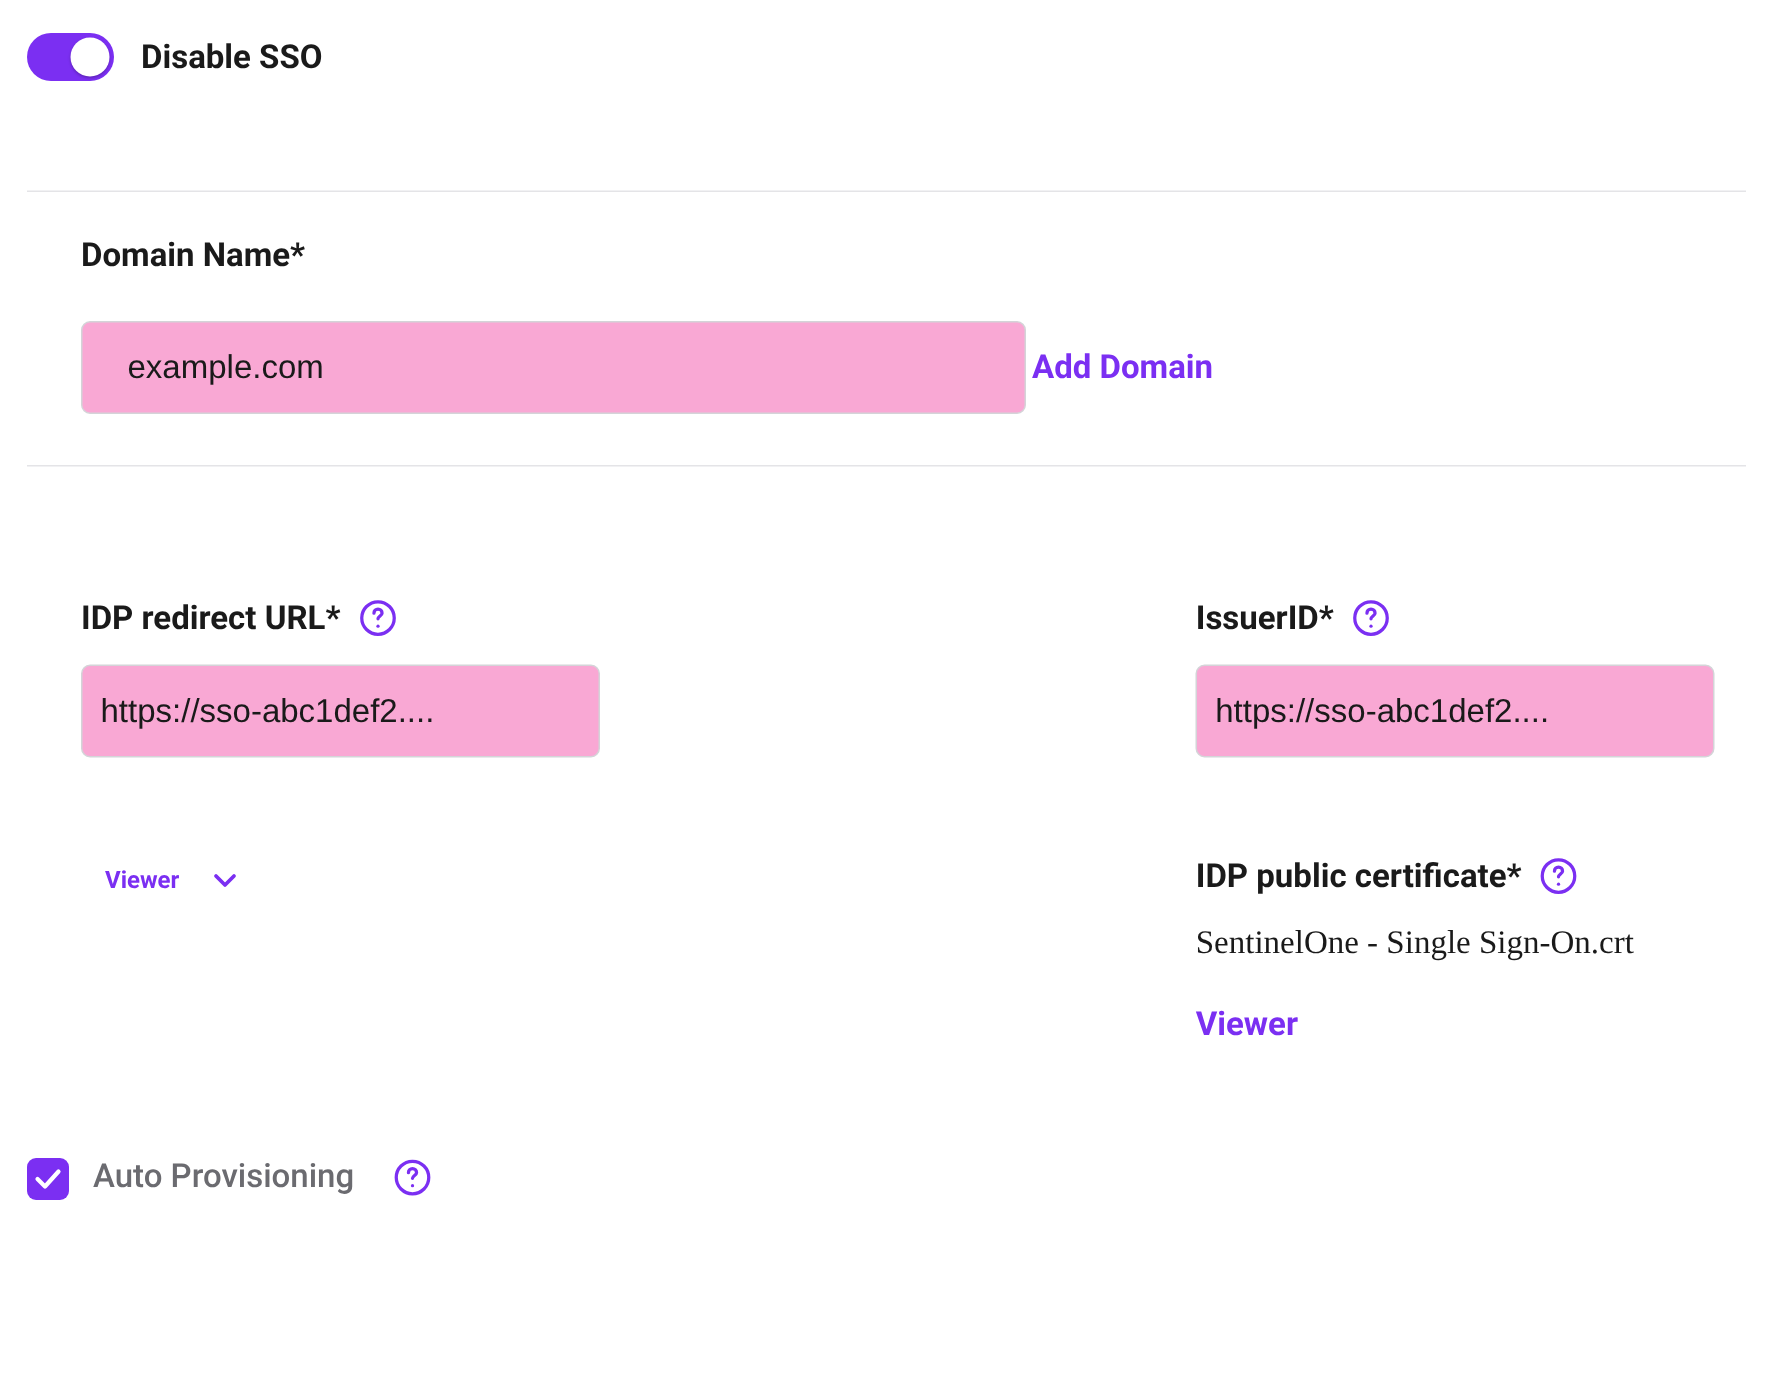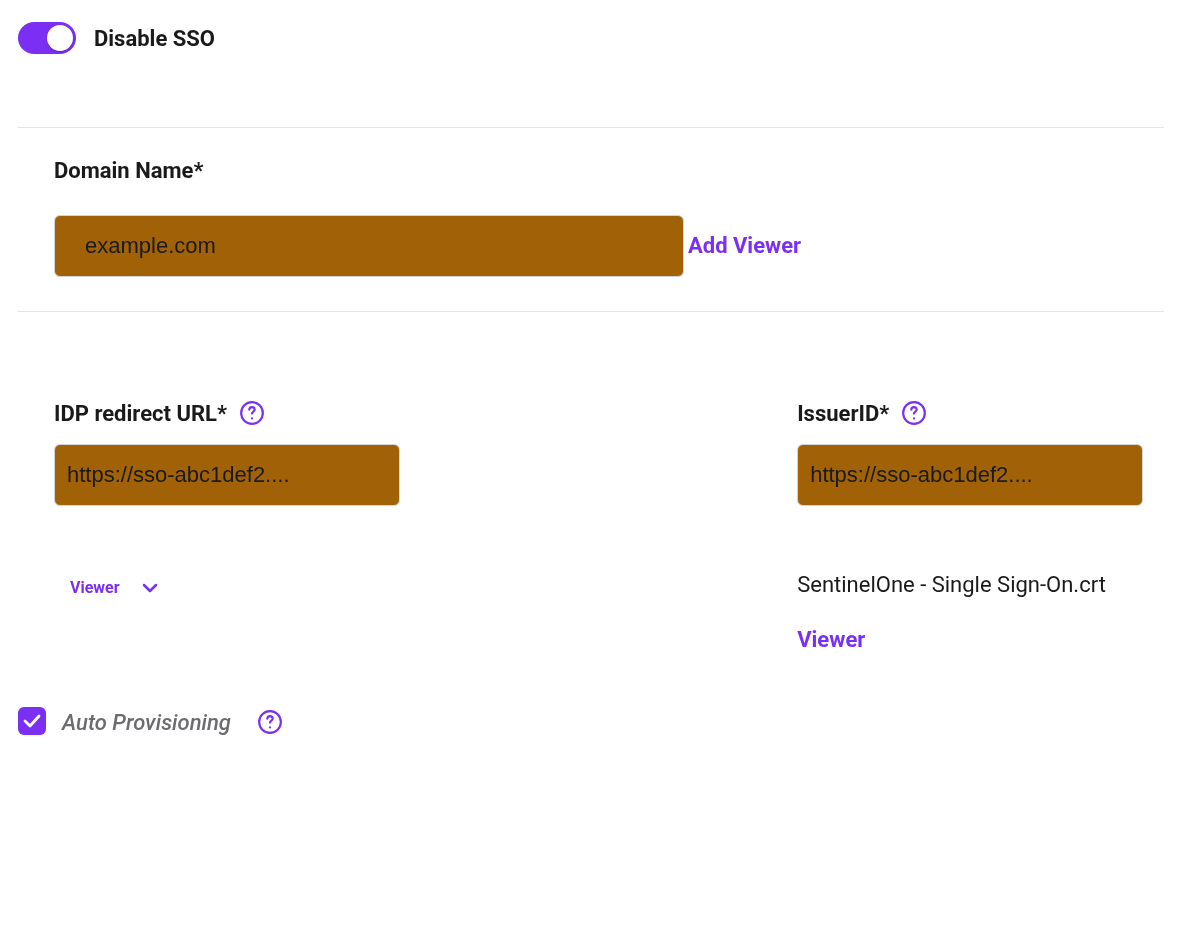--- a/index.html
+++ b/index.html
@@ -65,21 +65,21 @@
       gap: 12px;
     }
     .text-input {
       width: 630px;
       height: 62px;
       padding: 0 30px;
       font-size: 22px;
       color: #1a1a1a;
       border: 1px solid #d4d4d8;
       border-radius: 6px;
-      background: #a16207;
+      background: #f9a8d4;
       outline: none;
     }
     .text-input.small {
       width: 346px;
       padding-left: 12px;
     }
     .link-action {
       display: inline-block;
       margin-top: 32px;
       font-size: 22px;
@@ -128,35 +128,35 @@
     }
     .chevron-down {
       width: 16px;
       height: 10px;
     }
     .cert-name {
       font-size: 22px;
       color: #1a1a1a;
       font-weight: 400;
       margin-top: 6px;
+      font-family: Liberation Serif, serif;
     }
     .change-link {
       display: inline-block;
       margin-top: 30px;
       font-size: 22px;
       font-weight: 700;
       color: #7b2ff2;
       cursor: pointer;
     }
     .checkbox-row {
       display: flex;
-      align-items: flex-end;
+      align-items: flex-start;
       gap: 16px;
-      margin-top: 55px;
-      font-style: italic;
+      margin-top: 76px;
     }
     .checkbox {
       width: 28px;
       height: 28px;
       background: #7b2ff2;
       border-radius: 6px;
       display: flex;
       align-items: center;
       justify-content: center;
       cursor: pointer;
@@ -180,21 +180,21 @@
     <div class="toggle-knob"></div>
   </div>
   <div class="toggle-label">Disable SSO</div>
 </div>
 
 <div class="divider"></div>
 
 <div class="field-group" style="margin-bottom:0;">
   <div class="label">Domain Name*</div>
   <input type="text" class="text-input" value="example.com" style="">
-  <div class="link-action">Add Viewer</div>
+  <div class="link-action">Add Domain</div>
 </div>
 
 <div class="divider second"></div>
 
 <div class="two-col">
   <div class="col-left">
     <div class="field-group">
       <div class="label">
         <span>IDP redirect URL*</span>
         <span class="help-icon">
@@ -227,20 +227,30 @@
             <circle cx="12" cy="12" r="10"></circle>
             <path d="M9.5 9a2.5 2.5 0 0 1 5 0c0 1.5-2.5 2-2.5 3.5" stroke-linecap="round"></path>
             <circle cx="12" cy="17" r="1" fill="#7b2ff2" stroke="none"></circle>
           </svg>
         </span>
       </div>
       <input type="text" class="text-input small" value="https://sso-abc1def2...." style="">
     </div>
 
     <div class="field-group" style="margin-bottom:0;">
+      <div class="label">
+        <span>IDP public certificate*</span>
+        <span class="help-icon">
+          <svg viewBox="0 0 24 24" fill="none" stroke="#7b2ff2" stroke-width="2">
+            <circle cx="12" cy="12" r="10"></circle>
+            <path d="M9.5 9a2.5 2.5 0 0 1 5 0c0 1.5-2.5 2-2.5 3.5" stroke-linecap="round"></path>
+            <circle cx="12" cy="17" r="1" fill="#7b2ff2" stroke="none"></circle>
+          </svg>
+        </span>
+      </div>
       <div class="cert-name">SentinelOne - Single Sign-On.crt</div>
       <div class="change-link">Viewer</div>
     </div>
   </div>
 </div>
 
 <div class="checkbox-row">
   <div class="checkbox">
     <svg viewBox="0 0 18 14" fill="none">
       <path d="M2 7 L7 12 L16 2" stroke="#ffffff" stroke-width="2.8" stroke-linecap="round" stroke-linejoin="round"></path>

